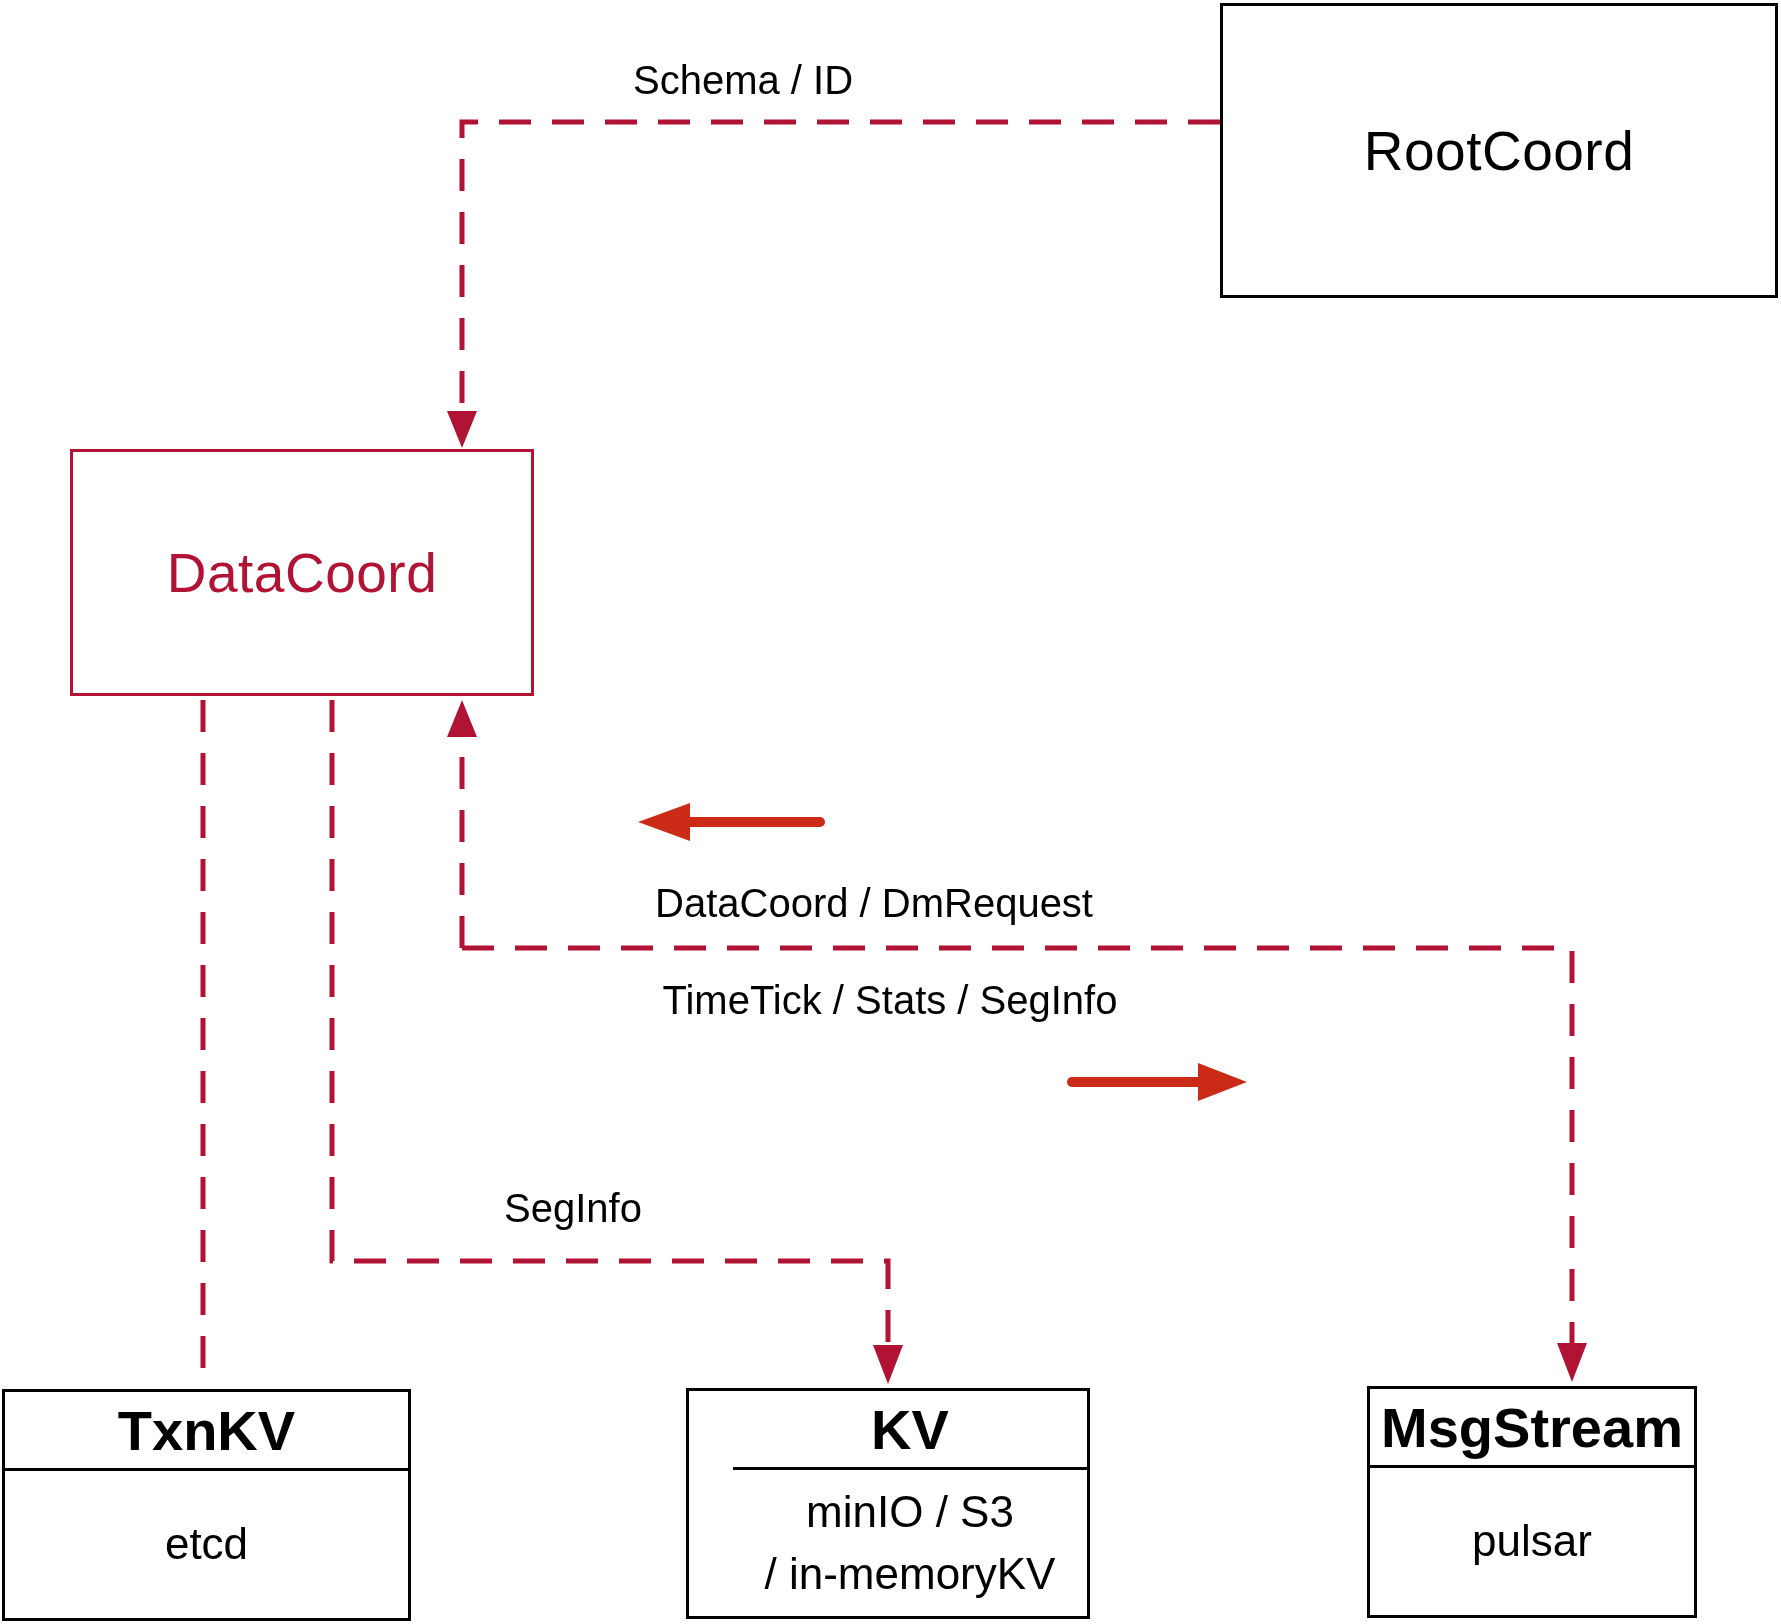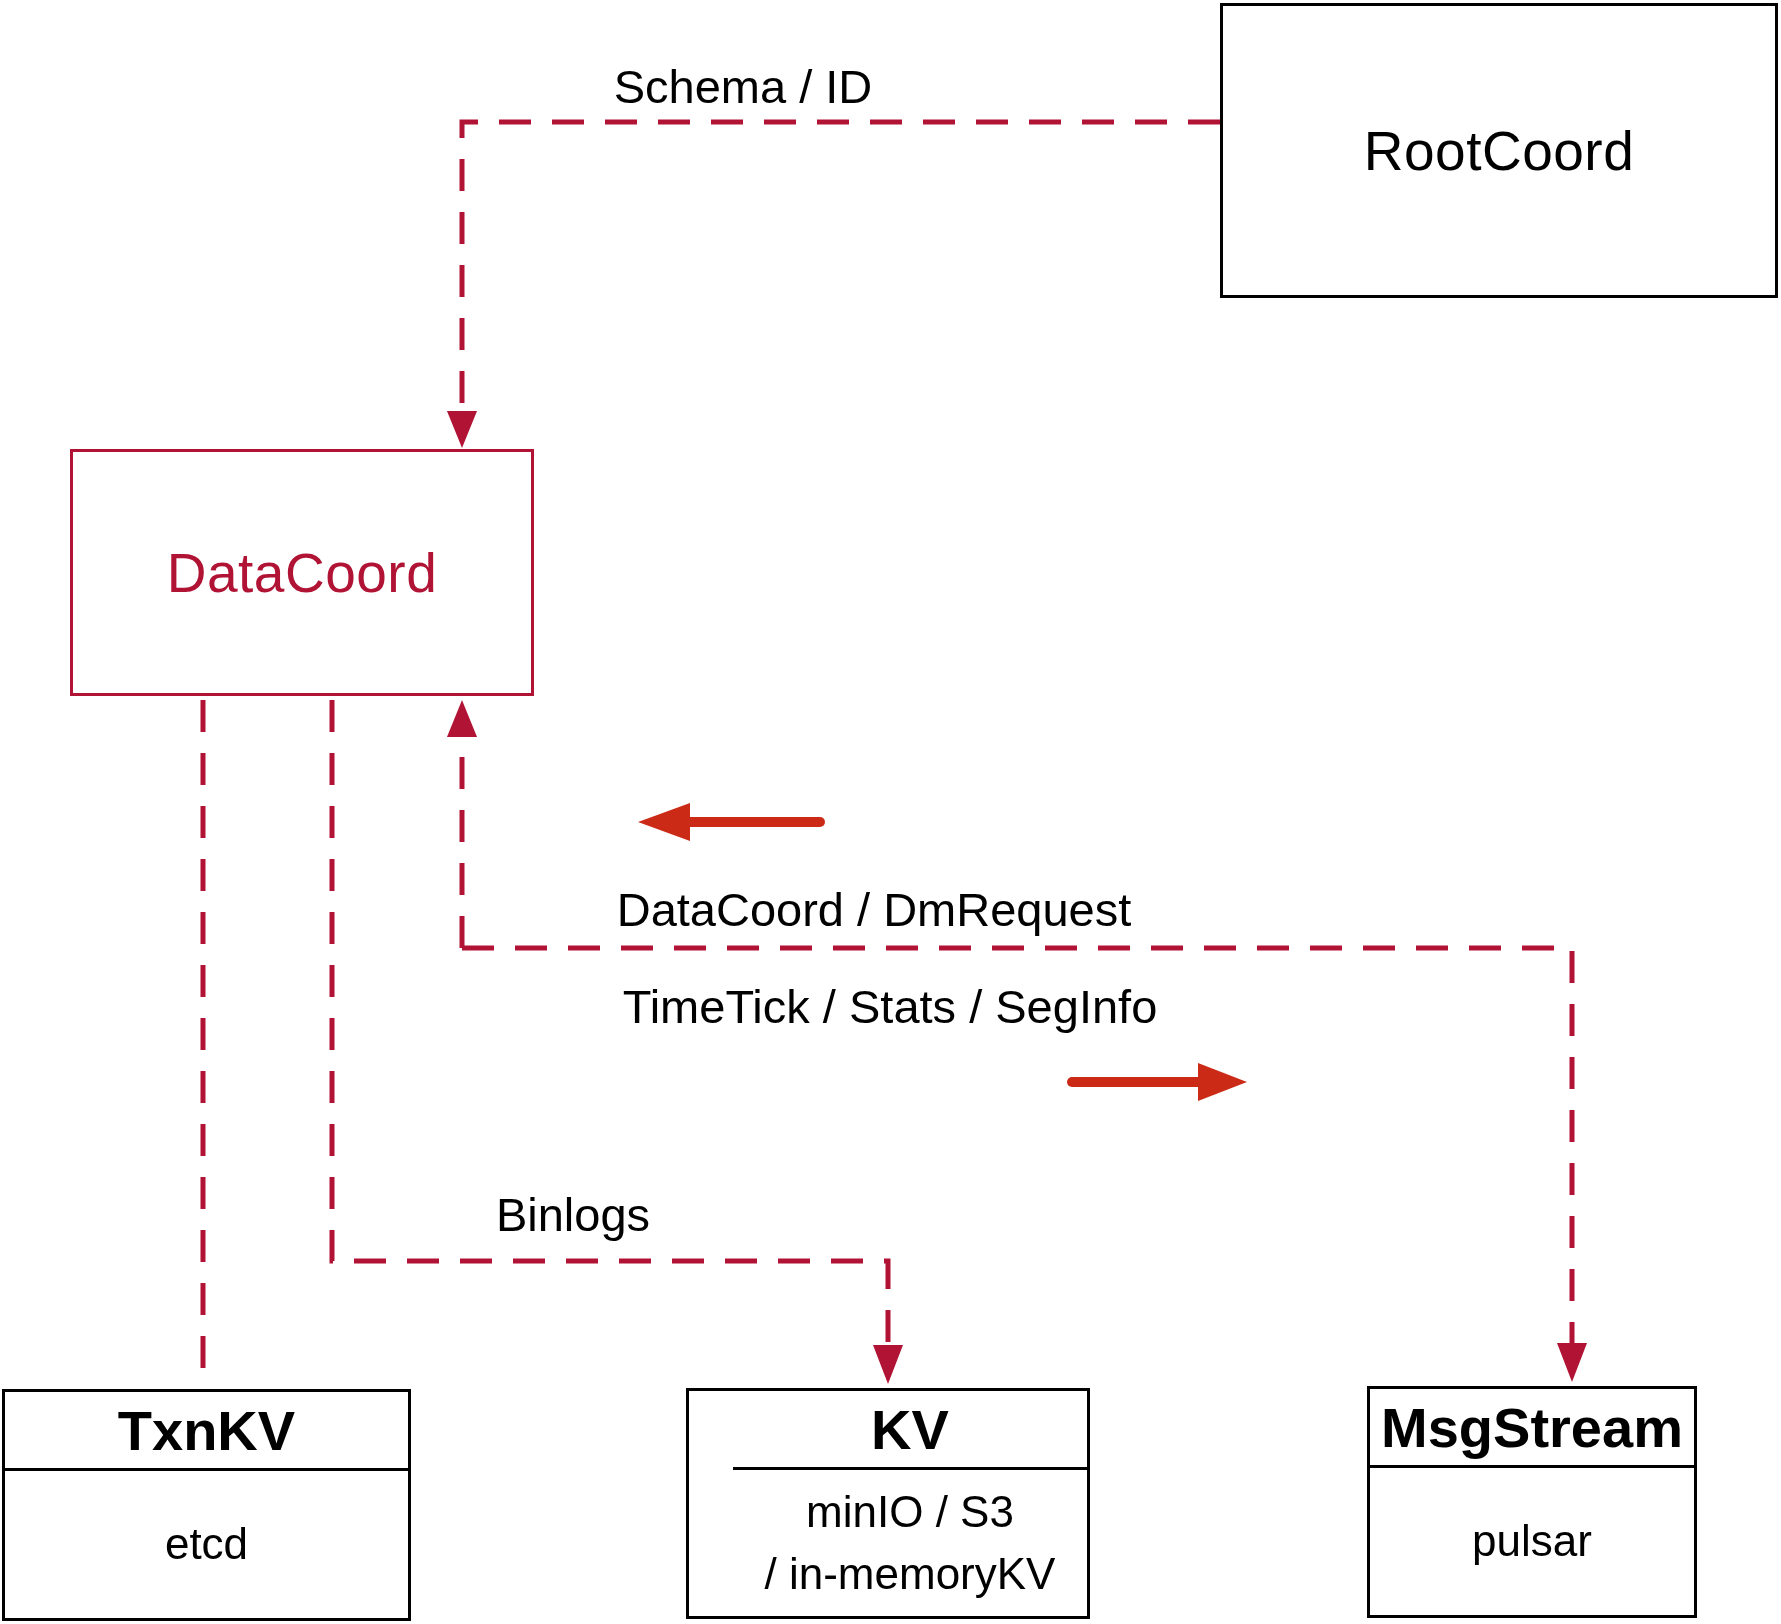--- a/index.html
+++ b/index.html
@@ -20,21 +20,21 @@
 
   .node{position:absolute;box-sizing:border-box;background:var(--bg);display:flex;align-items:center;justify-content:center;}
   .node.black{border:3px solid var(--border);}
   .node.red{border:3px solid var(--dashed);color:var(--dashed);}
   .node-label{font-size:55px;letter-spacing:0.5px;}
 
   .tbl{position:absolute;box-sizing:border-box;border:3px solid var(--border);background:var(--bg);display:flex;flex-direction:column;}
   .tbl .hdr{height:76px;border-bottom:3px solid var(--border);display:flex;align-items:center;justify-content:center;font-weight:bold;font-size:56px;}
   .tbl .bdy{flex:1;display:flex;flex-direction:column;align-items:center;justify-content:center;font-size:44px;line-height:1.42;}
 
-  .flow-label{position:absolute;transform:translate(-50%,-50%);font-size:47px;white-space:nowrap;color:var(--text);margin-top:6px;}
+  .flow-label{position:absolute;transform:translate(-50%,-50%);font-size:40px;white-space:nowrap;color:var(--text);}
 </style>
 </head>
 <body>
 
 <div class="canvas">
 
   <svg class="connectors" viewBox="0 0 1781 1624" xmlns="http://www.w3.org/2000/svg">
 
     <path class="dash" d="M1220 122 H462 V412"></path>
     <polygon class="dash-head" points="447,411 477,411 462,448"></polygon>
@@ -86,15 +86,15 @@
   <div class="tbl" style="left:1367px;top:1386px;width:330px;height:232px;">
     <div class="hdr">MsgStream</div>
     <div class="bdy">
       <span>pulsar</span>
     </div>
   </div>
 
   <div class="flow-label" style="left:743px;top:80px;">Schema / ID</div>
   <div class="flow-label" style="left:874px;top:903px;">DataCoord / DmRequest</div>
   <div class="flow-label" style="left:890px;top:1000px;">TimeTick / Stats / SegInfo</div>
-  <div class="flow-label" style="left:573px;top:1208px;">Binlogs</div>
+  <div class="flow-label" style="left:573px;top:1208px;">SegInfo</div>
 
 </div>
 
 </body></html>

